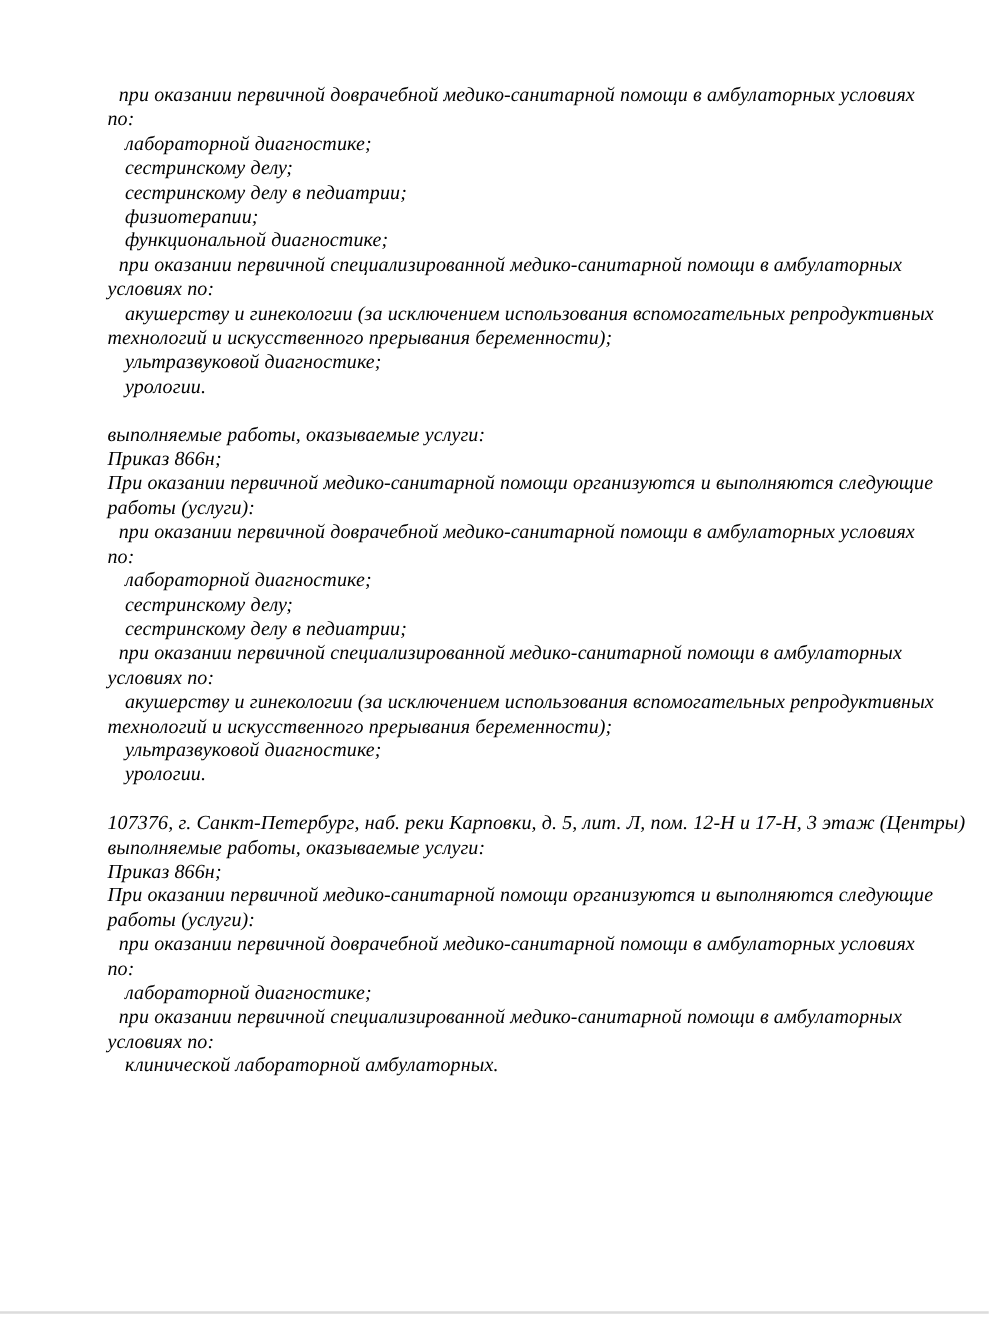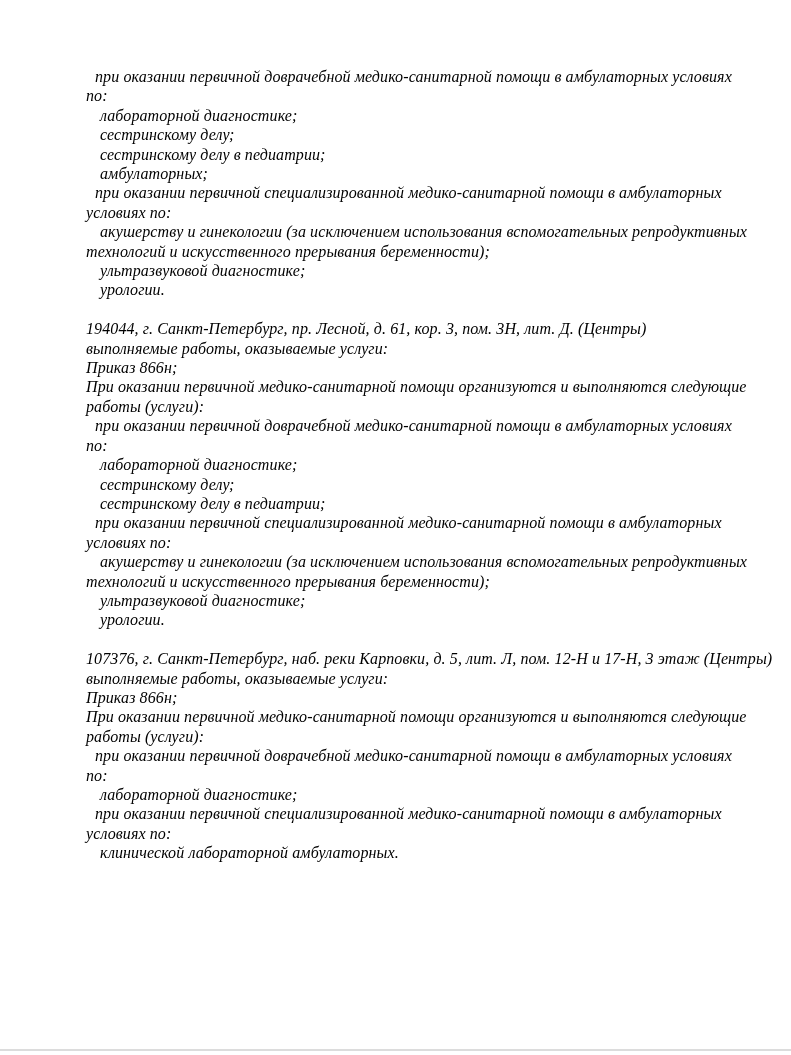--- a/index.html
+++ b/index.html
@@ -45,30 +45,30 @@
 </head>
 <body style="background: rgb(255, 255, 255);">
 
 <main class="doc" style="color: rgb(0, 0, 0);">
     <section class="doc-section">
       <div class="doc-line indent-hang1">при оказании первичной доврачебной медико-санитарной помощи в амбулаторных условиях</div>
       <div class="doc-line indent-none">по:</div>
       <div class="doc-line indent-hang2">лабораторной диагностике;</div>
       <div class="doc-line indent-hang2">сестринскому делу;</div>
       <div class="doc-line indent-hang2">сестринскому делу в педиатрии;</div>
-      <div class="doc-line indent-hang2">амбулаторных;</div>
+      <div class="doc-line indent-hang2">физиотерапии;</div>
+      <div class="doc-line indent-hang2">функциональной диагностике;</div>
       <div class="doc-line indent-hang1">при оказании первичной специализированной медико-санитарной помощи в амбулаторных</div>
       <div class="doc-line indent-none">условиях по:</div>
       <div class="doc-line indent-hang2">акушерству и гинекологии (за исключением использования вспомогательных репродуктивных</div>
       <div class="doc-line indent-none">технологий и искусственного прерывания беременности);</div>
       <div class="doc-line indent-hang2">ультразвуковой диагностике;</div>
       <div class="doc-line indent-hang2">урологии.</div>
     </section>
     <section class="doc-section">
-      <div class="doc-line indent-none">194044, г. Санкт-Петербург, пр. Лесной, д. 61, кор. 3, пом. 3Н, лит. Д. (Центры)</div>
       <div class="doc-line indent-none">выполняемые работы, оказываемые услуги:</div>
       <div class="doc-line indent-none">Приказ 866н;</div>
       <div class="doc-line indent-none">При оказании первичной медико-санитарной помощи организуются и выполняются следующие</div>
       <div class="doc-line indent-none">работы (услуги):</div>
       <div class="doc-line indent-hang1">при оказании первичной доврачебной медико-санитарной помощи в амбулаторных условиях</div>
       <div class="doc-line indent-none">по:</div>
       <div class="doc-line indent-hang2">лабораторной диагностике;</div>
       <div class="doc-line indent-hang2">сестринскому делу;</div>
       <div class="doc-line indent-hang2">сестринскому делу в педиатрии;</div>
       <div class="doc-line indent-hang1">при оказании первичной специализированной медико-санитарной помощи в амбулаторных</div>

